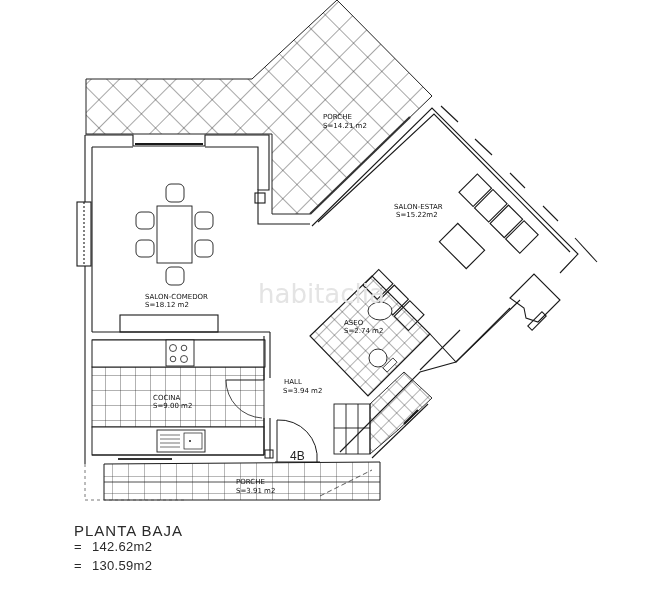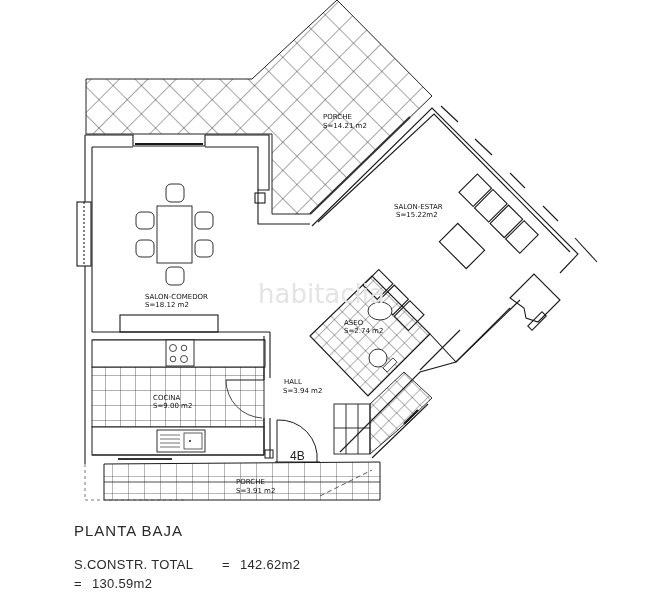--- a/index.html
+++ b/index.html
@@ -2,21 +2,21 @@
 <html><head>
 <meta charset="utf-8">
 <style>
   html, body { margin:0; padding:0; background:#ffffff; }
   body { width:652px; height:600px; position:relative; overflow:hidden; font-family:"Liberation Sans", sans-serif; }
   #plan { position:absolute; left:0; top:0; width:652px; height:600px; }
   .lbl { font-family:"DejaVu Sans", sans-serif; font-size:7px; fill:#111; }
   .lbl-big { font-family:"Liberation Sans", sans-serif; font-size:12px; fill:#222; }
   .wm { font-family:"DejaVu Sans", sans-serif; font-size:26px; fill:#e4e4e4; }
   .summary { position:absolute; left:74px; top:522px; color:#2a2a2a; }
-  .summary .title { font-family:"Liberation Sans", sans-serif; font-size:15px; letter-spacing:1px; display:block; margin-bottom:18px; }
+  .summary .title { font-family:"Liberation Sans", sans-serif; font-size:15px; letter-spacing:1px; display:block; margin-bottom:0; }
   .summary .row { font-family:"Liberation Sans", sans-serif; font-size:13px; letter-spacing:0.3px; display:flex; height:19px; }
   .summary .k { width:148px; }
   .summary .eq { width:18px; }
 </style>
 </head>
 <body>
 
 <svg id="plan" viewBox="0 0 652 600" xmlns="http://www.w3.org/2000/svg">
   <defs>
     <pattern id="diag" patternUnits="userSpaceOnUse" width="20" height="20" patternTransform="rotate(45)">
@@ -179,21 +179,20 @@
     <text class="lbl" x="283" y="393">S=3.94 m2</text>
     <text class="lbl" x="236" y="484">PORCHE</text>
     <text class="lbl" x="236" y="493">S=3.91 m2</text>
     <text class="lbl-big" x="290" y="460">4B</text>
   </g>
 </svg>
 
 <div class="summary">
   <span class="title">PLANTA BAJA</span>
   <div class="row">
-    <span class="k">S.CONSTR. TOTAL</span>
     <span class="eq">=</span>
     <span>142.62m2</span>
   </div>
   <div class="row">
     <span class="eq">=</span>
     <span>130.59m2</span>
   </div>
 </div>
 
 </body></html>

